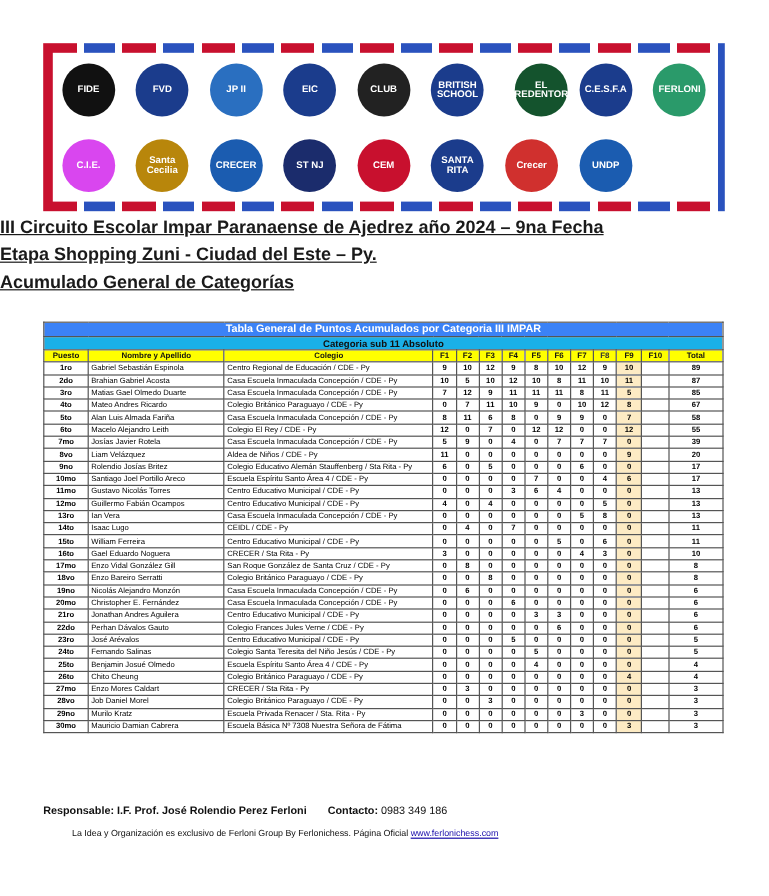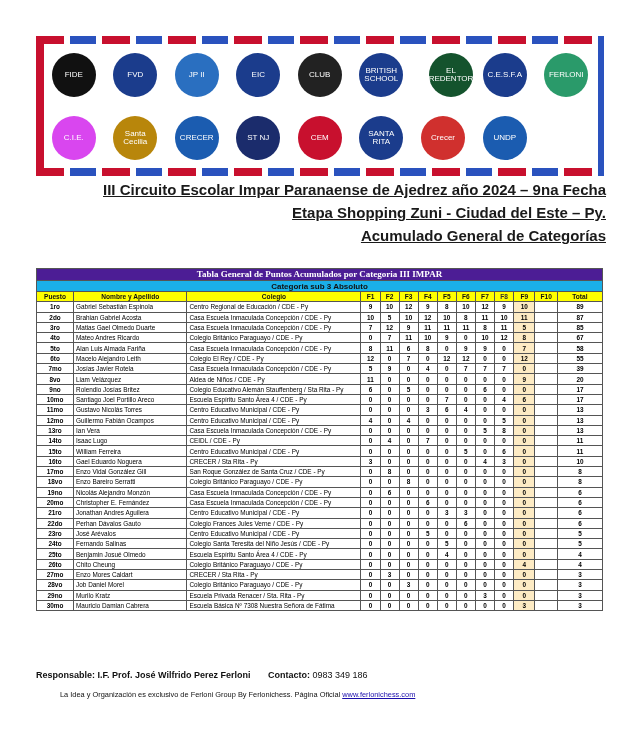--- a/index.html
+++ b/index.html
@@ -1,28 +1,28 @@
 <!DOCTYPE html>
 <html><head>
 <meta charset="utf-8">
 <style>
   html, body { margin:0; padding:0; background:#ffffff; }
   body { width:641px; height:747px; position:relative; font-family:"Liberation Sans", sans-serif; overflow:hidden; }
   .banner { position:absolute; left:36px; top:36px; width:568px; height:140px; box-sizing:border-box;
     background: repeating-linear-gradient(90deg,#c8102e 0 28px,#ffffff 28px 34px,#2a52be 34px 60px,#ffffff 60px 66px);
     padding:8px; }
   .banner-inner { background:#fff; width:100%; height:100%; display:grid; grid-template-columns:repeat(9,1fr); grid-template-rows:1fr 1fr; gap:2px; align-items:center; justify-items:center; }
-  .logo { width:44px; height:44px; border-radius:50%; display:flex; align-items:center; justify-content:center; font-size:8px; font-weight:normal; color:#fff; text-align:center; line-height:1; }
-  .titles { position:absolute; left:0; width:606px; text-align:right; }
+  .logo { width:44px; height:44px; border-radius:50%; display:flex; align-items:center; justify-content:center; font-size:8px; font-weight:bold; color:#fff; text-align:center; line-height:1; }
+  .titles { position:absolute; left:0; width:606px; text-align:left; }
   .t1 { top:181px; font-size:15px; font-weight:bold; color:#1a1a1a; text-decoration:underline; }
   .t2 { top:204px; font-size:15px; font-weight:bold; color:#1a1a1a; text-decoration:underline; }
   .t3 { top:227px; font-size:15px; font-weight:bold; color:#1a1a1a; text-decoration:underline; }
   table { position:absolute; left:36px; top:268px; width:567px; border-collapse:collapse; font-size:6.4px; table-layout:fixed; }
   td, th { border:1px solid #555; padding:0 2px; height:9.3px; line-height:9px; white-space:nowrap; overflow:hidden; }
-  .hdr-black td { background:#4c1d95; color:#fff; font-weight:bold; font-size:9px; text-align:center; height:11px;font-family:Liberation Serif, serif; }
+  .hdr-black td { background:#3b82f6; color:#fff; font-weight:bold; font-size:9px; text-align:center; height:11px; }
   .hdr-cyan td { background:#1ab0e8; color:#111; font-weight:bold; font-size:8px; text-align:center; height:10px; }
   .hdr-yellow th { background:#ffff00; color:#111; font-weight:bold; font-size:6.6px; text-align:center; }
   td.pos { text-align:center; font-weight:bold; }
   td.num { text-align:center; font-weight:bold; }
   td.f9 { background:#fdebc4; }
   th.f8, td.f8 { color:#333; }
   .footer1 { position:absolute; left:36px; top:670px; font-size:9px; color:#111; }
   .footer1 b { font-weight:bold; }
   .footer2 { position:absolute; left:36px; top:690px; font-size:7.4px; color:#111;padding-left:24px; }
   .footer2 a { color:#1a0dab; text-decoration:underline; }
@@ -71,21 +71,21 @@
       <col style="width:17px">
       <col style="width:19px">
       <col style="width:20px">
     <col style="width:40px">
   </colgroup>
   <thead>
     <tr class="hdr-black">
         <td colspan="14">Tabla General de Puntos Acumulados por Categoria III IMPAR</td>
       </tr>
     <tr class="hdr-cyan">
-        <td colspan="14">Categoria sub 3 Absoluto</td>
+        <td colspan="14">Categoria sub 11 Absoluto</td>
       </tr>
     <tr class="hdr-yellow" id="hdr-row">
         <th>Puesto</th>
         <th>Nombre y Apellido</th>
         <th>Colegio</th>
         <th>F1</th>
         <th>F2</th>
         <th>F3</th>
         <th>F4</th>
         <th>F5</th>
@@ -575,20 +575,20 @@
         <td class="num">0</td>
         <td class="num">0</td>
         <td class="num f9">3</td>
         <td class="num"></td>
         <td class="num">3</td>
       </tr>
     </tbody>
 </table>
 
 <div class="footer1">
-  <b>Responsable: I.F. Prof. José Wilfrido Perez Ferloni</b>
+  <b>Responsable: I.F. Prof. José Rolendio Perez Ferloni</b>
   &nbsp;&nbsp;&nbsp;&nbsp;&nbsp;
   <b>Contacto:</b>
   <span>0983 349 186</span>
 </div>
 <div class="footer2">
   <span>La Idea y Organización es exclusivo de Ferloni Group By Ferlonichess. Página Oficial </span><a>www.ferlonichess.com</a>
 </div>
 
 </body></html>

